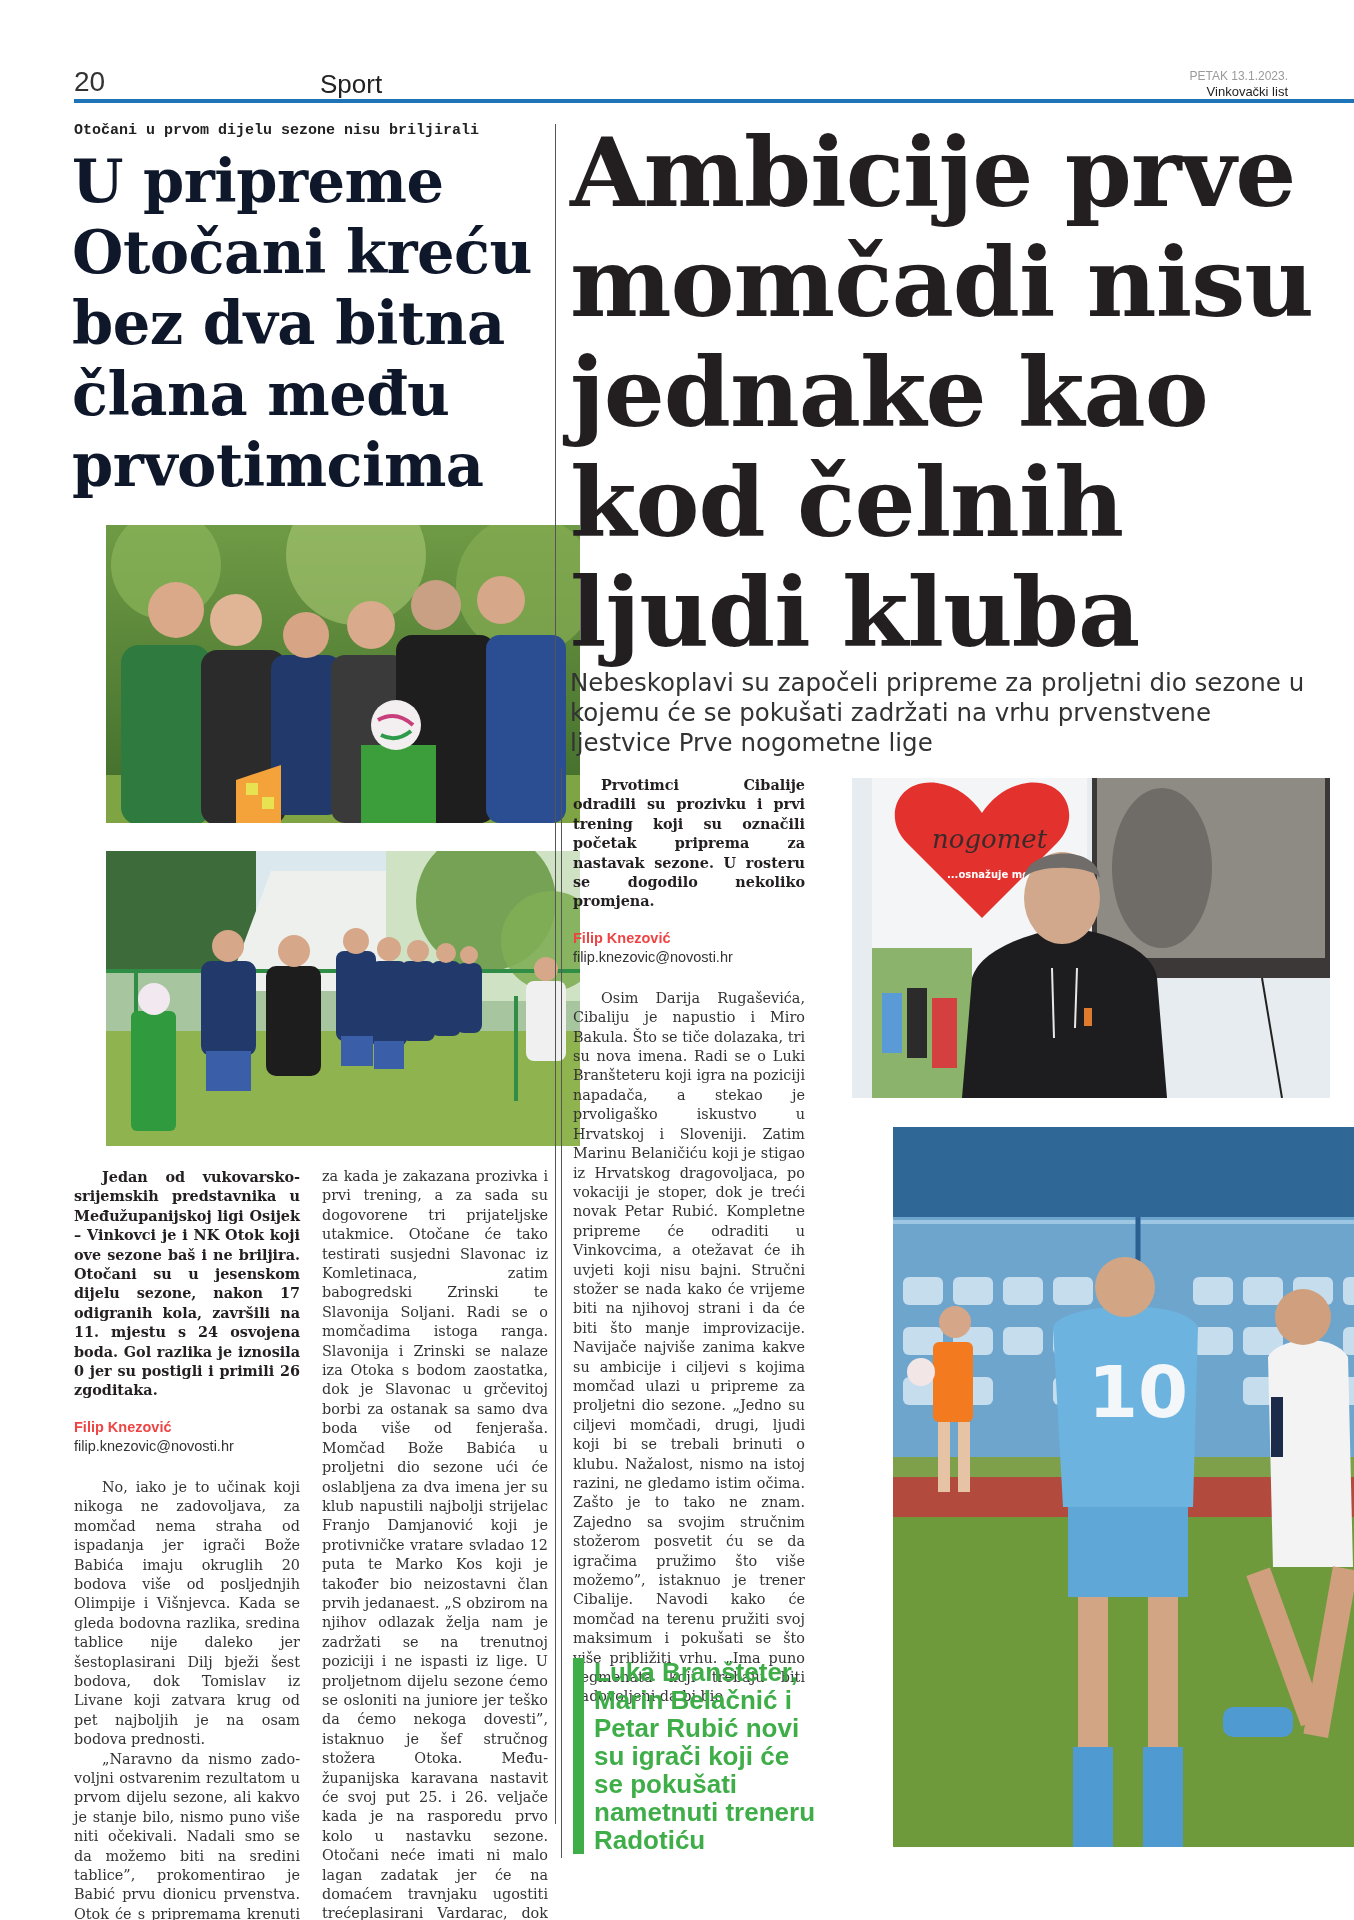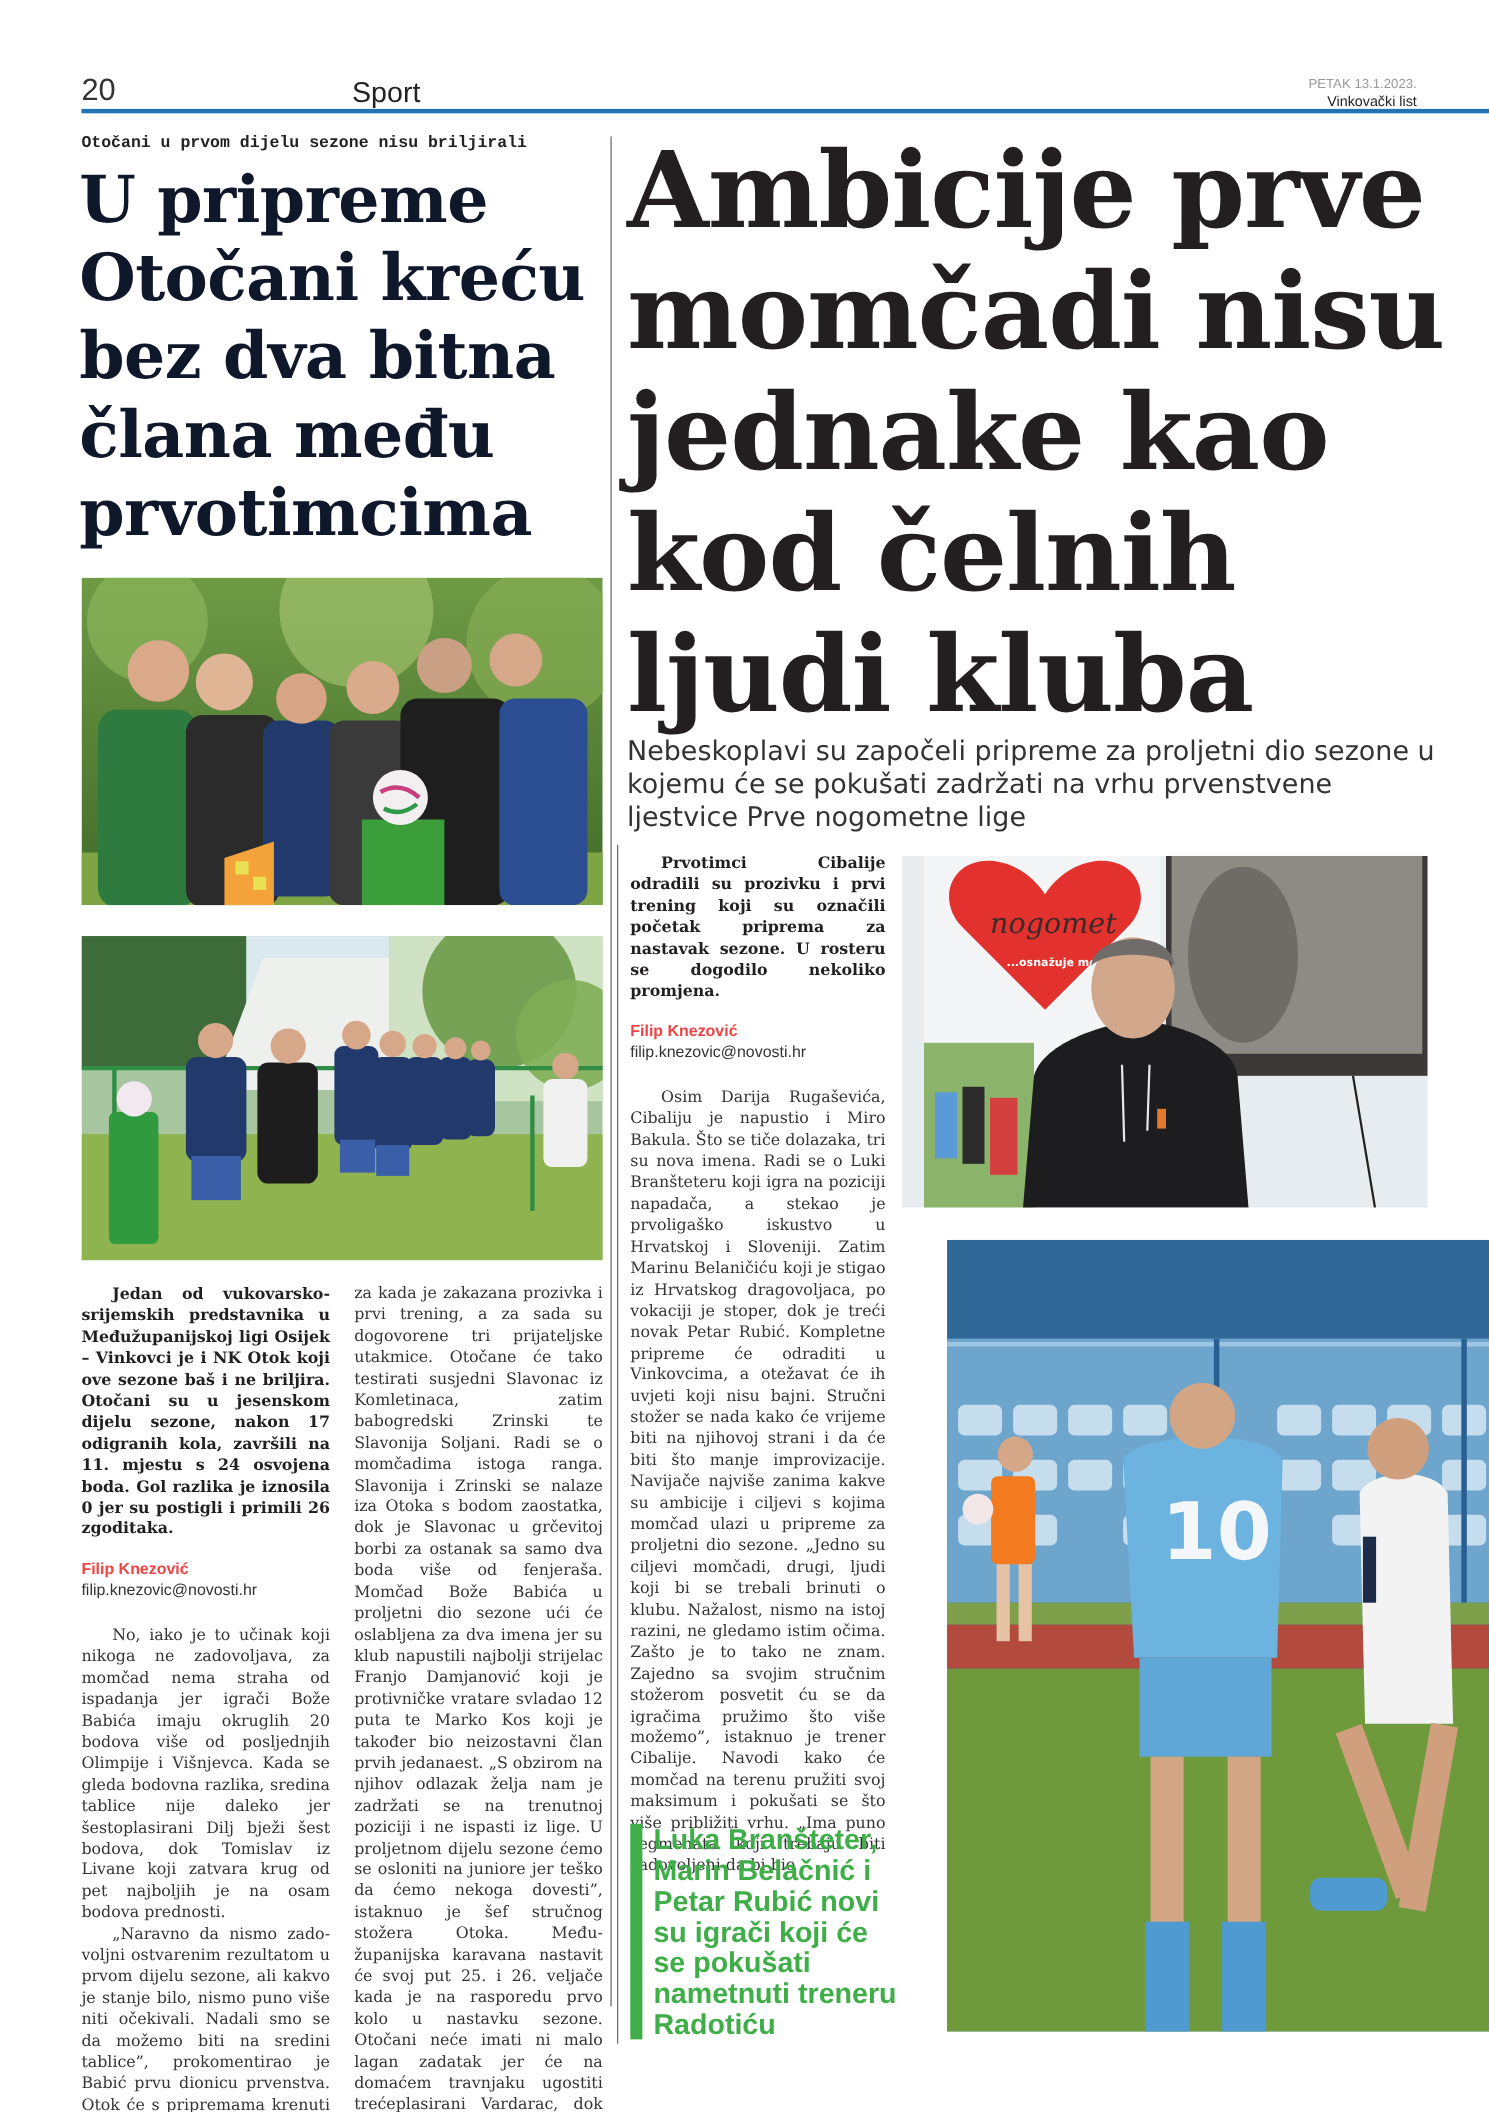--- a/index.html
+++ b/index.html
@@ -14,21 +14,21 @@
   .rule-top { position: absolute; left: 74px; right: 0; top: 99px; height: 4px; background: #1f73b7; }
 
   
   .kicker { position: absolute; left: 74px; top: 122px; font-family: Liberation Mono, monospace; font-weight: bold; font-size: 15px; color: #222; }
   .headline-left { position: absolute; left: 72px; top: 146px; width: 480px; font-family: "DejaVu Serif", serif; font-weight: bold; font-size: 59px; line-height: 71px; color: #0f172a; letter-spacing: -0.5px; }
 
   .col-divider { position: absolute; left: 555px; top: 124px; width: 1px; height: 1700px; background: #555; }
   .col-divider-short { position: absolute; left: 561px; top: 768px; width: 1px; height: 1090px; background: #555; }
 
   
-  .photo { position: absolute; overflow: hidden; }
+  .photo { position: absolute; overflow: hidden; margin-left: 32px; }
   .photo svg { display: block; width: 100%; height: 100%; }
 
   
   .body-col { position: absolute; font-family: "DejaVu Serif", serif; font-size: 14.4px; line-height: 19.4px; color: #333; text-align: justify; hyphens: manual; }
   .body-col p { margin: 0; text-indent: 28px; }
   .lead { font-weight: bold; color: #231f20; }
   .byline { font-family: "Liberation Sans", sans-serif; font-size: 14.5px; line-height: 19px; margin: 18px 0 22px 0; text-align: left; text-indent: 0; }
   .byline .name { font-weight: bold; color: #ef4444; display: block; }
   .byline .email { color: #333; display: block; }
 

